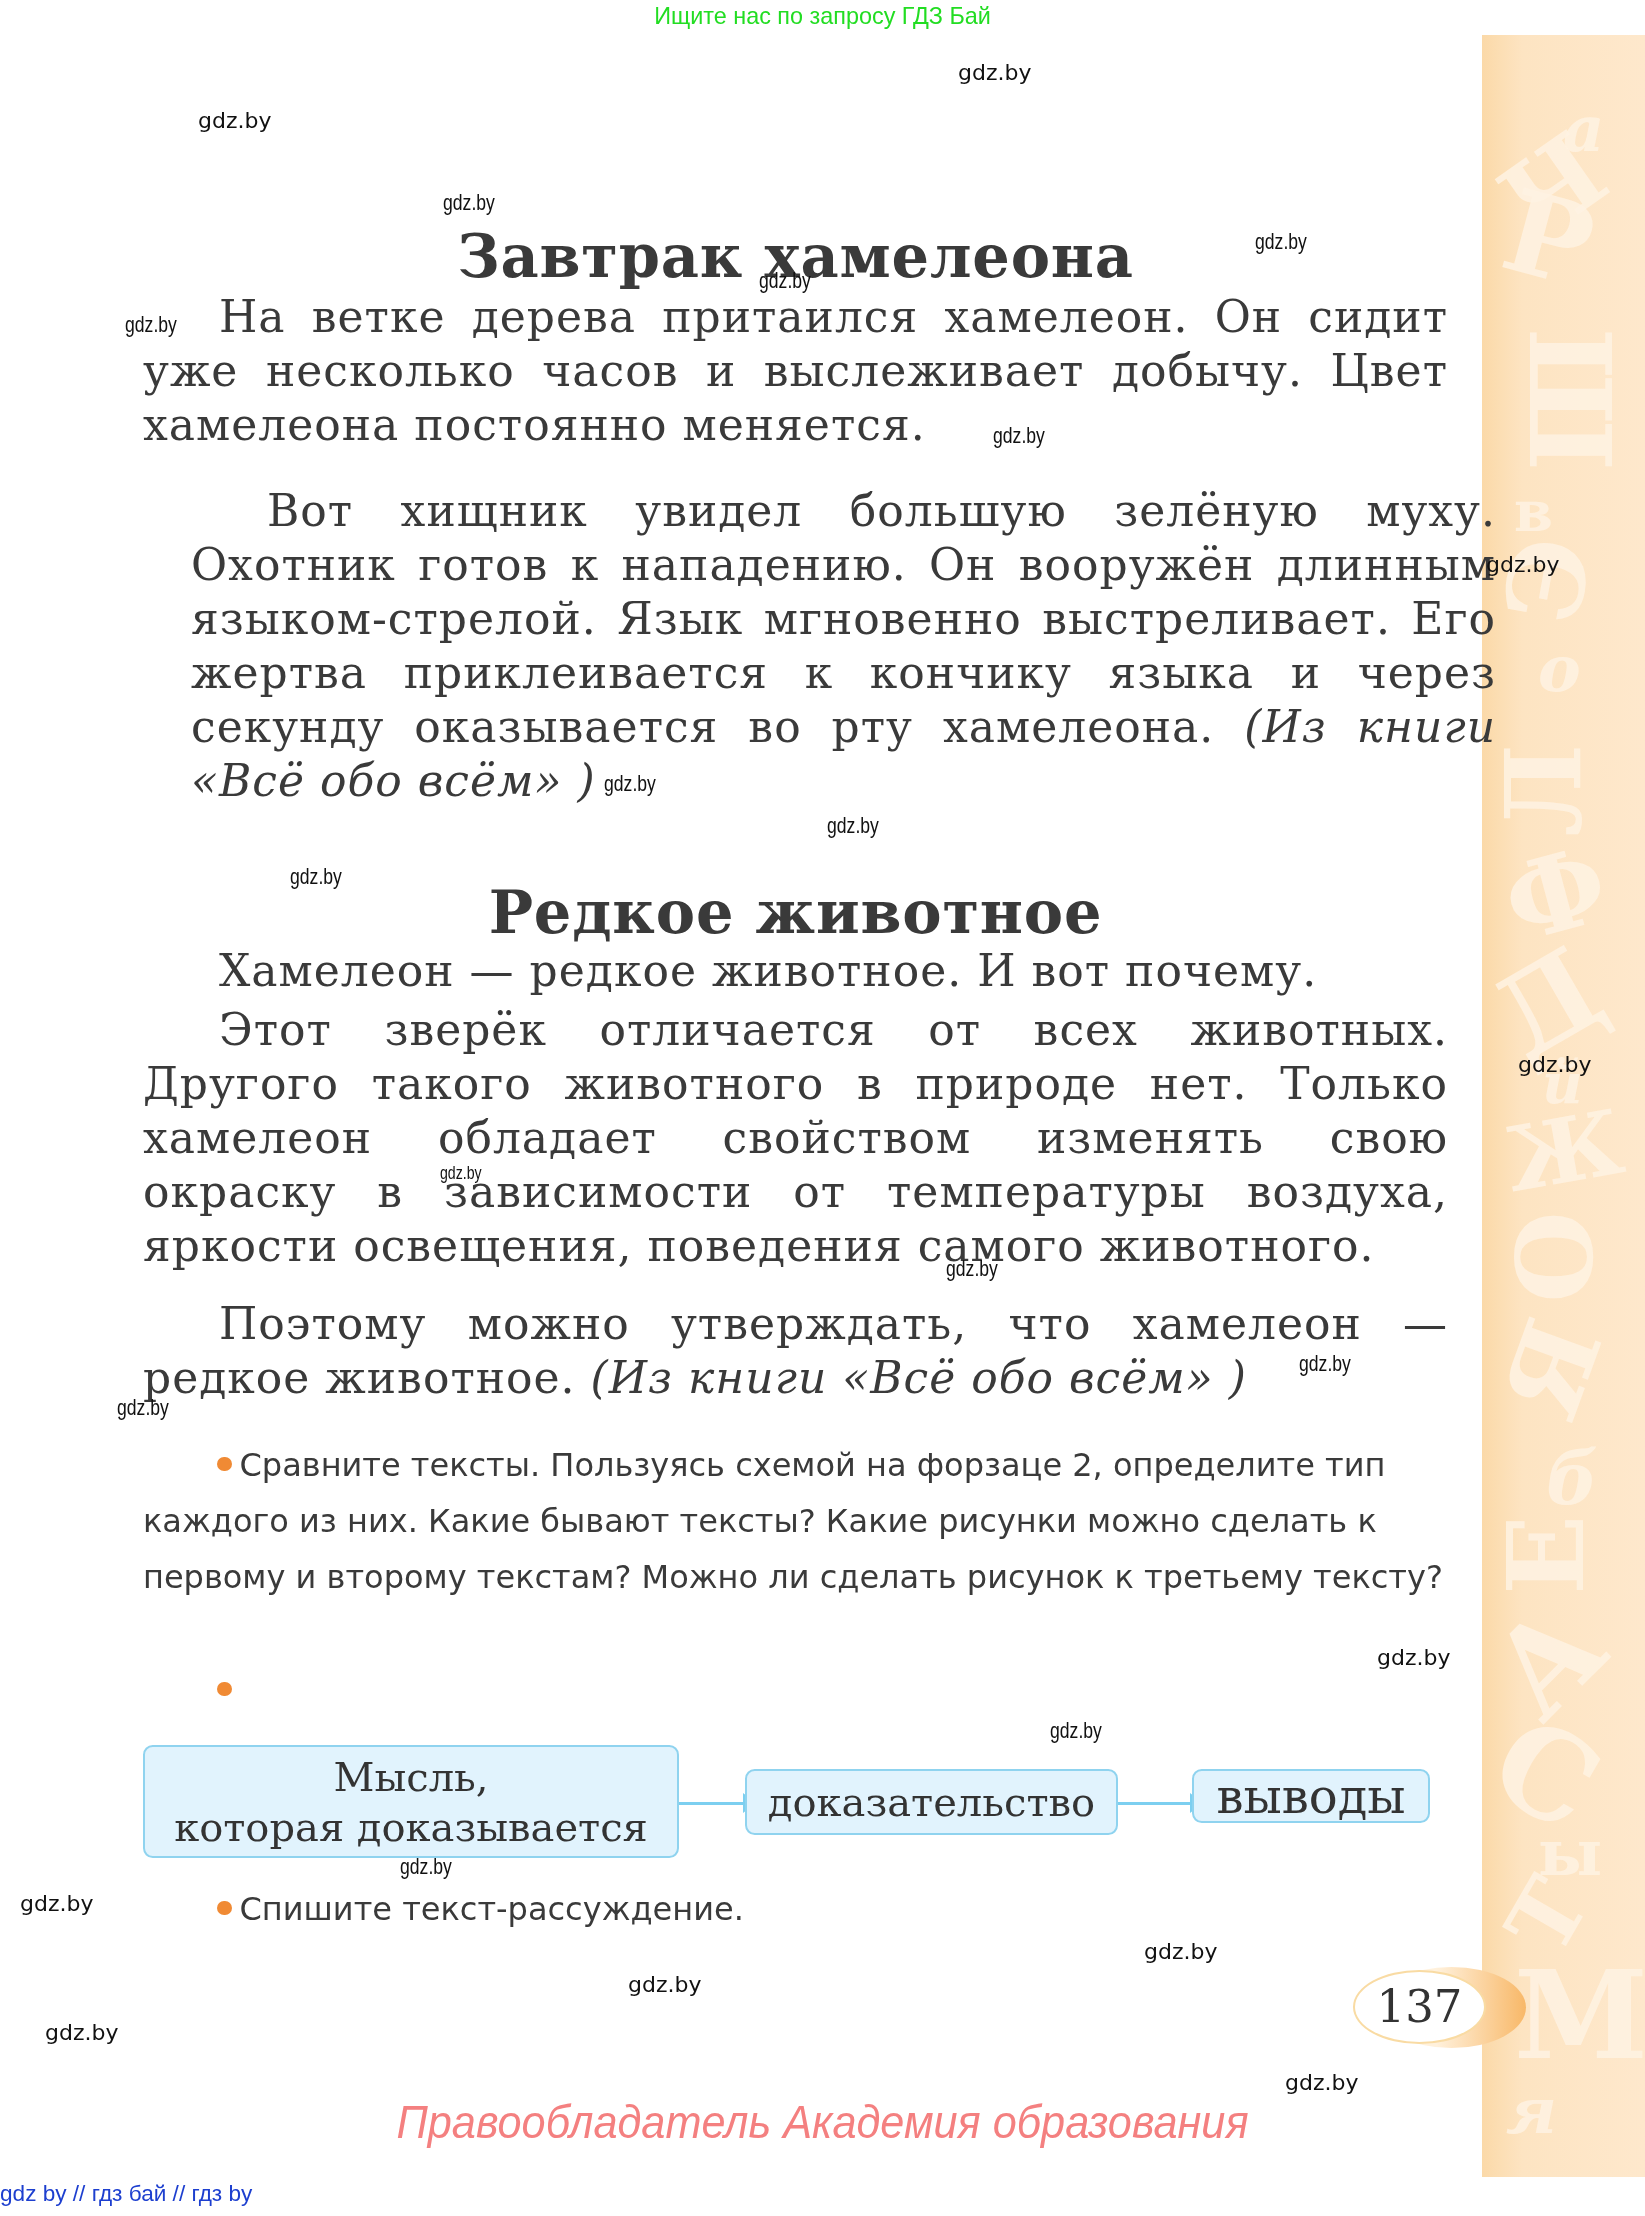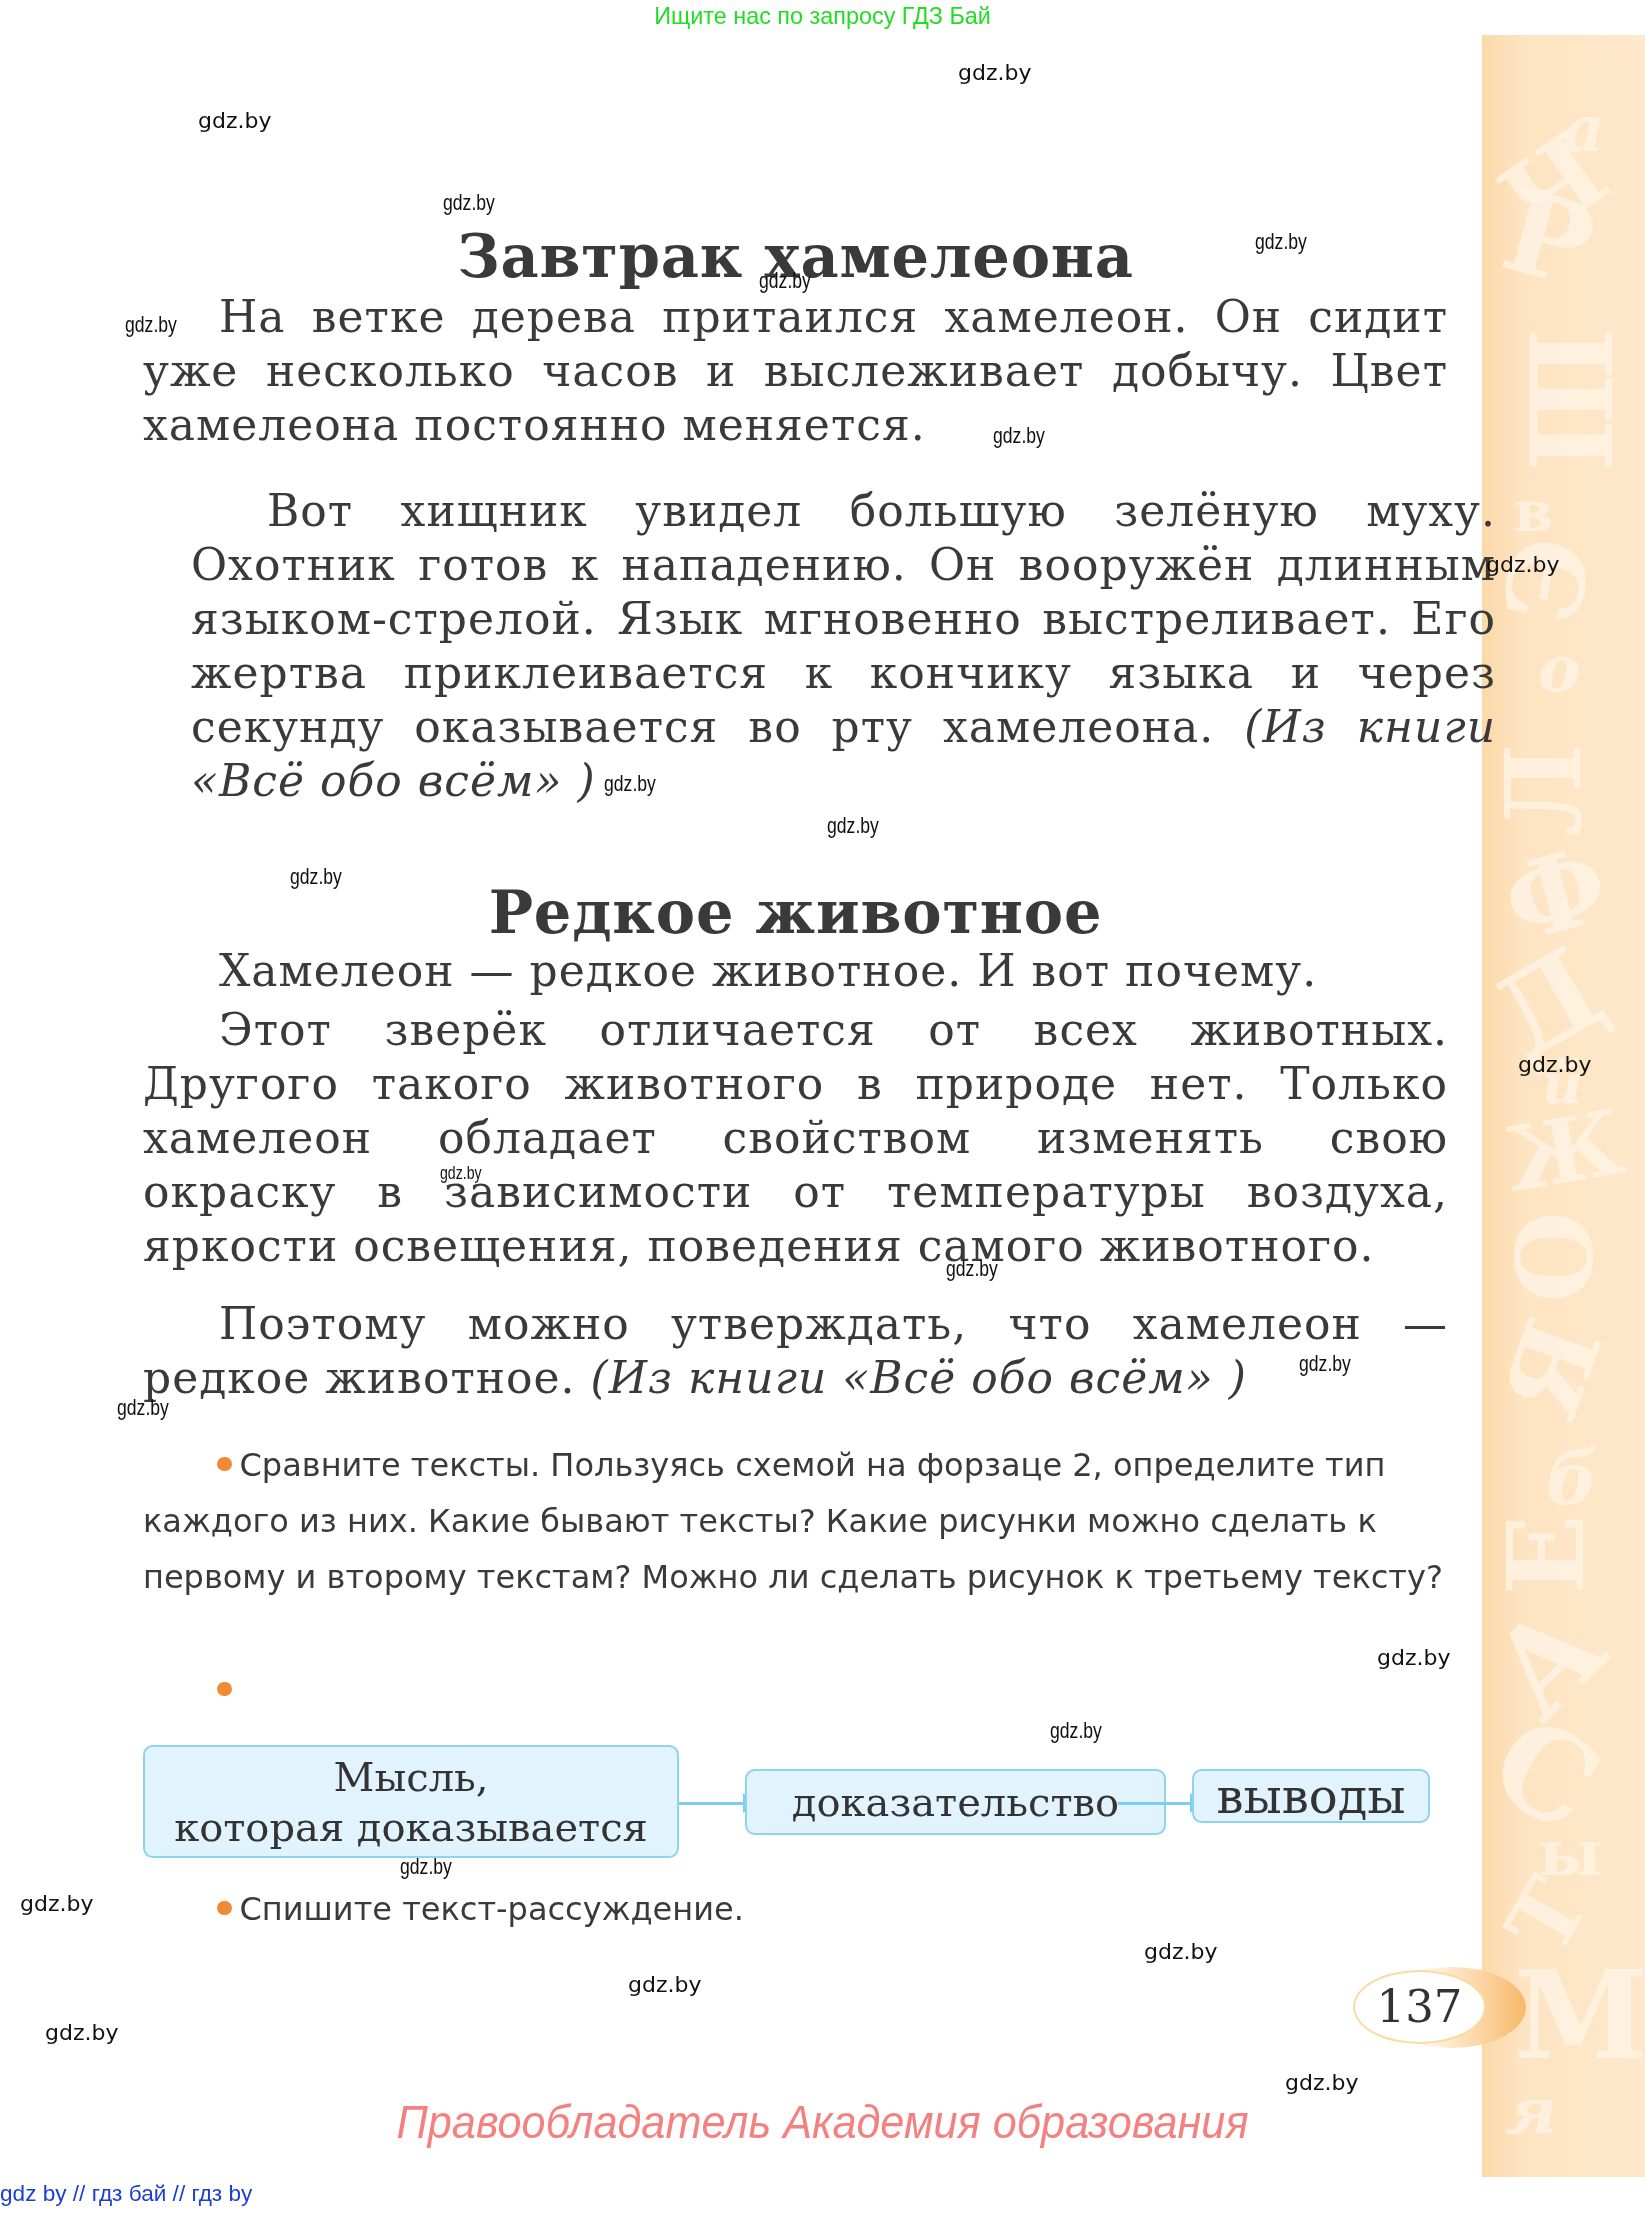--- a/index.html
+++ b/index.html
@@ -97,21 +97,21 @@
   </p>
   <p class="task" style="top:1662px;">
     <span class="bullet"></span>
   </p>
 
   <div class="scheme-box" style="left:0;top:1745px;width:536px;height:113px;font-size:40px;line-height:50px;flex-direction:column;text-align:right;">
     <span>Мысль,</span>
     <span>которая доказывается</span>
   </div>
   <div class="scheme-arrow" style="left:536px;top:1802px;width:66px;"></div>
-  <div class="scheme-box" style="left:602px;top:1769px;width:421px;height:66px;font-size:40px;align-items:center;">
+  <div class="scheme-box" style="left:602px;top:1769px;width:373px;height:66px;font-size:40px;align-items:center;">
     <span>доказательство</span>
   </div>
   <div class="scheme-arrow" style="left:975px;top:1802px;width:74px;"></div>
   <div class="scheme-box" style="left:1049px;top:1769px;width:238px;height:54px;font-size:48px;">
     <span>выводы</span>
   </div>
 
   <p class="task" style="top:1881px;">
     <span class="bullet"></span><span>Спишите текст-рассуждение.</span>
   </p>

